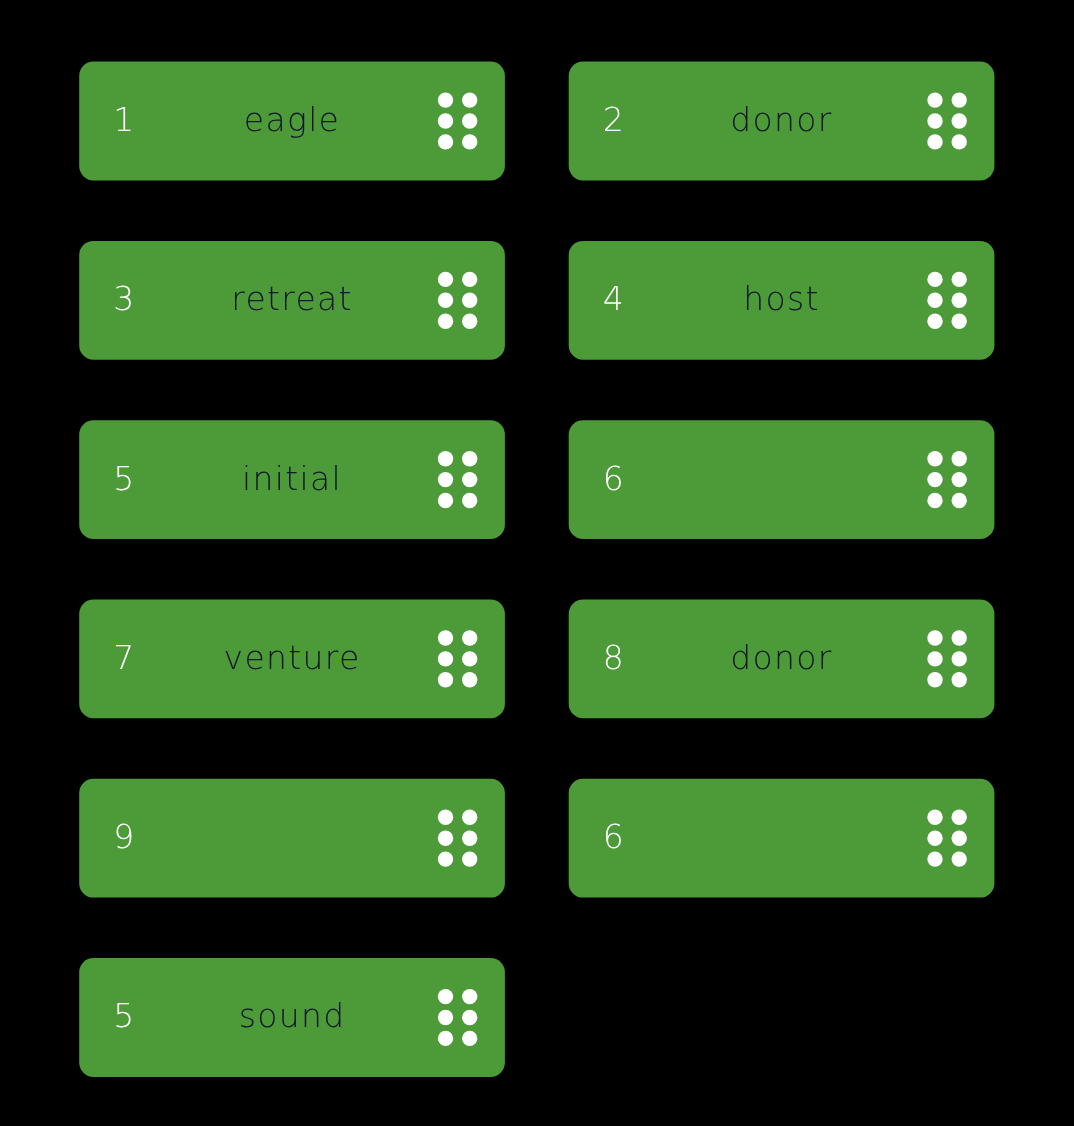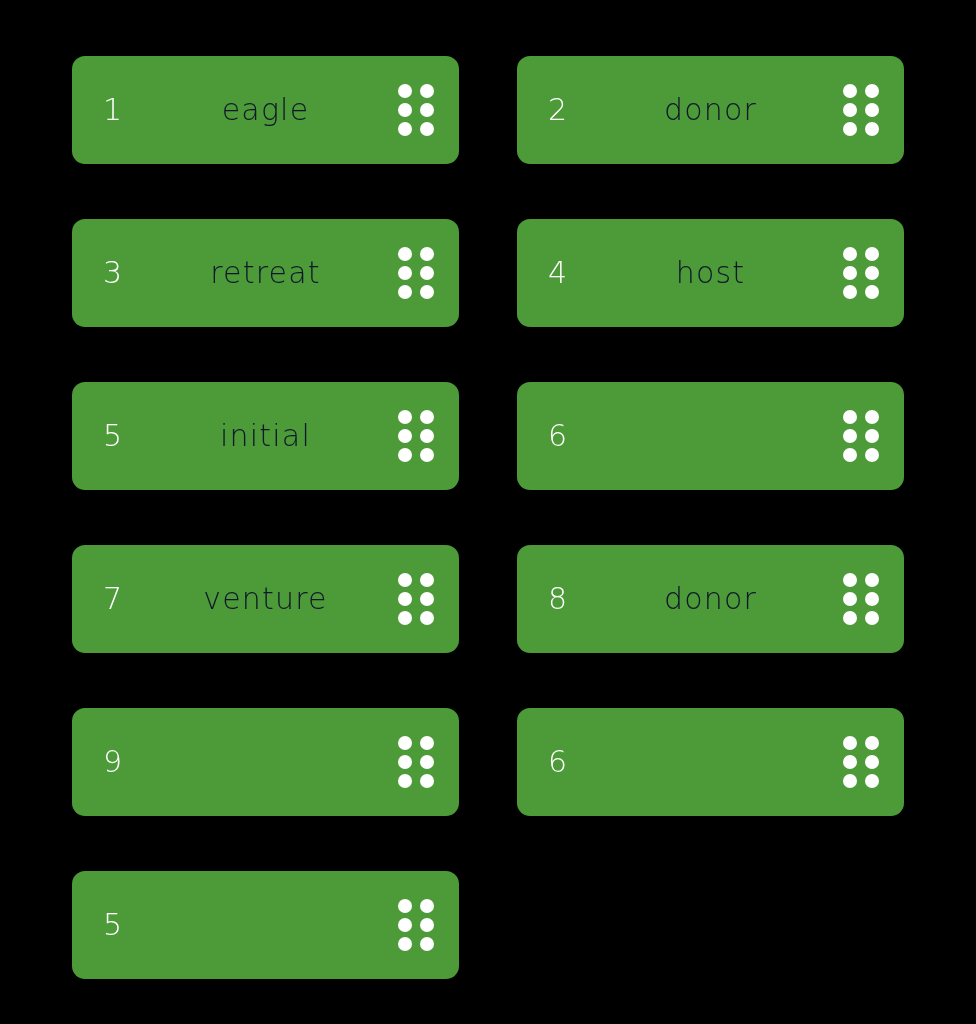--- a/index.html
+++ b/index.html
@@ -207,20 +207,21 @@
         <span class="dot"></span>
         <span class="dot"></span>
         <span class="dot"></span>
         <span class="dot"></span>
         <span class="dot"></span>
         <span class="dot"></span>
       </span>
     </div>
     <div class="card">
       <span class="card-index">5</span>
+      <span class="card-word">sound</span>
       <span class="drag-handle">
         <span class="dot"></span>
         <span class="dot"></span>
         <span class="dot"></span>
         <span class="dot"></span>
         <span class="dot"></span>
         <span class="dot"></span>
       </span>
     </div>
   </div>

